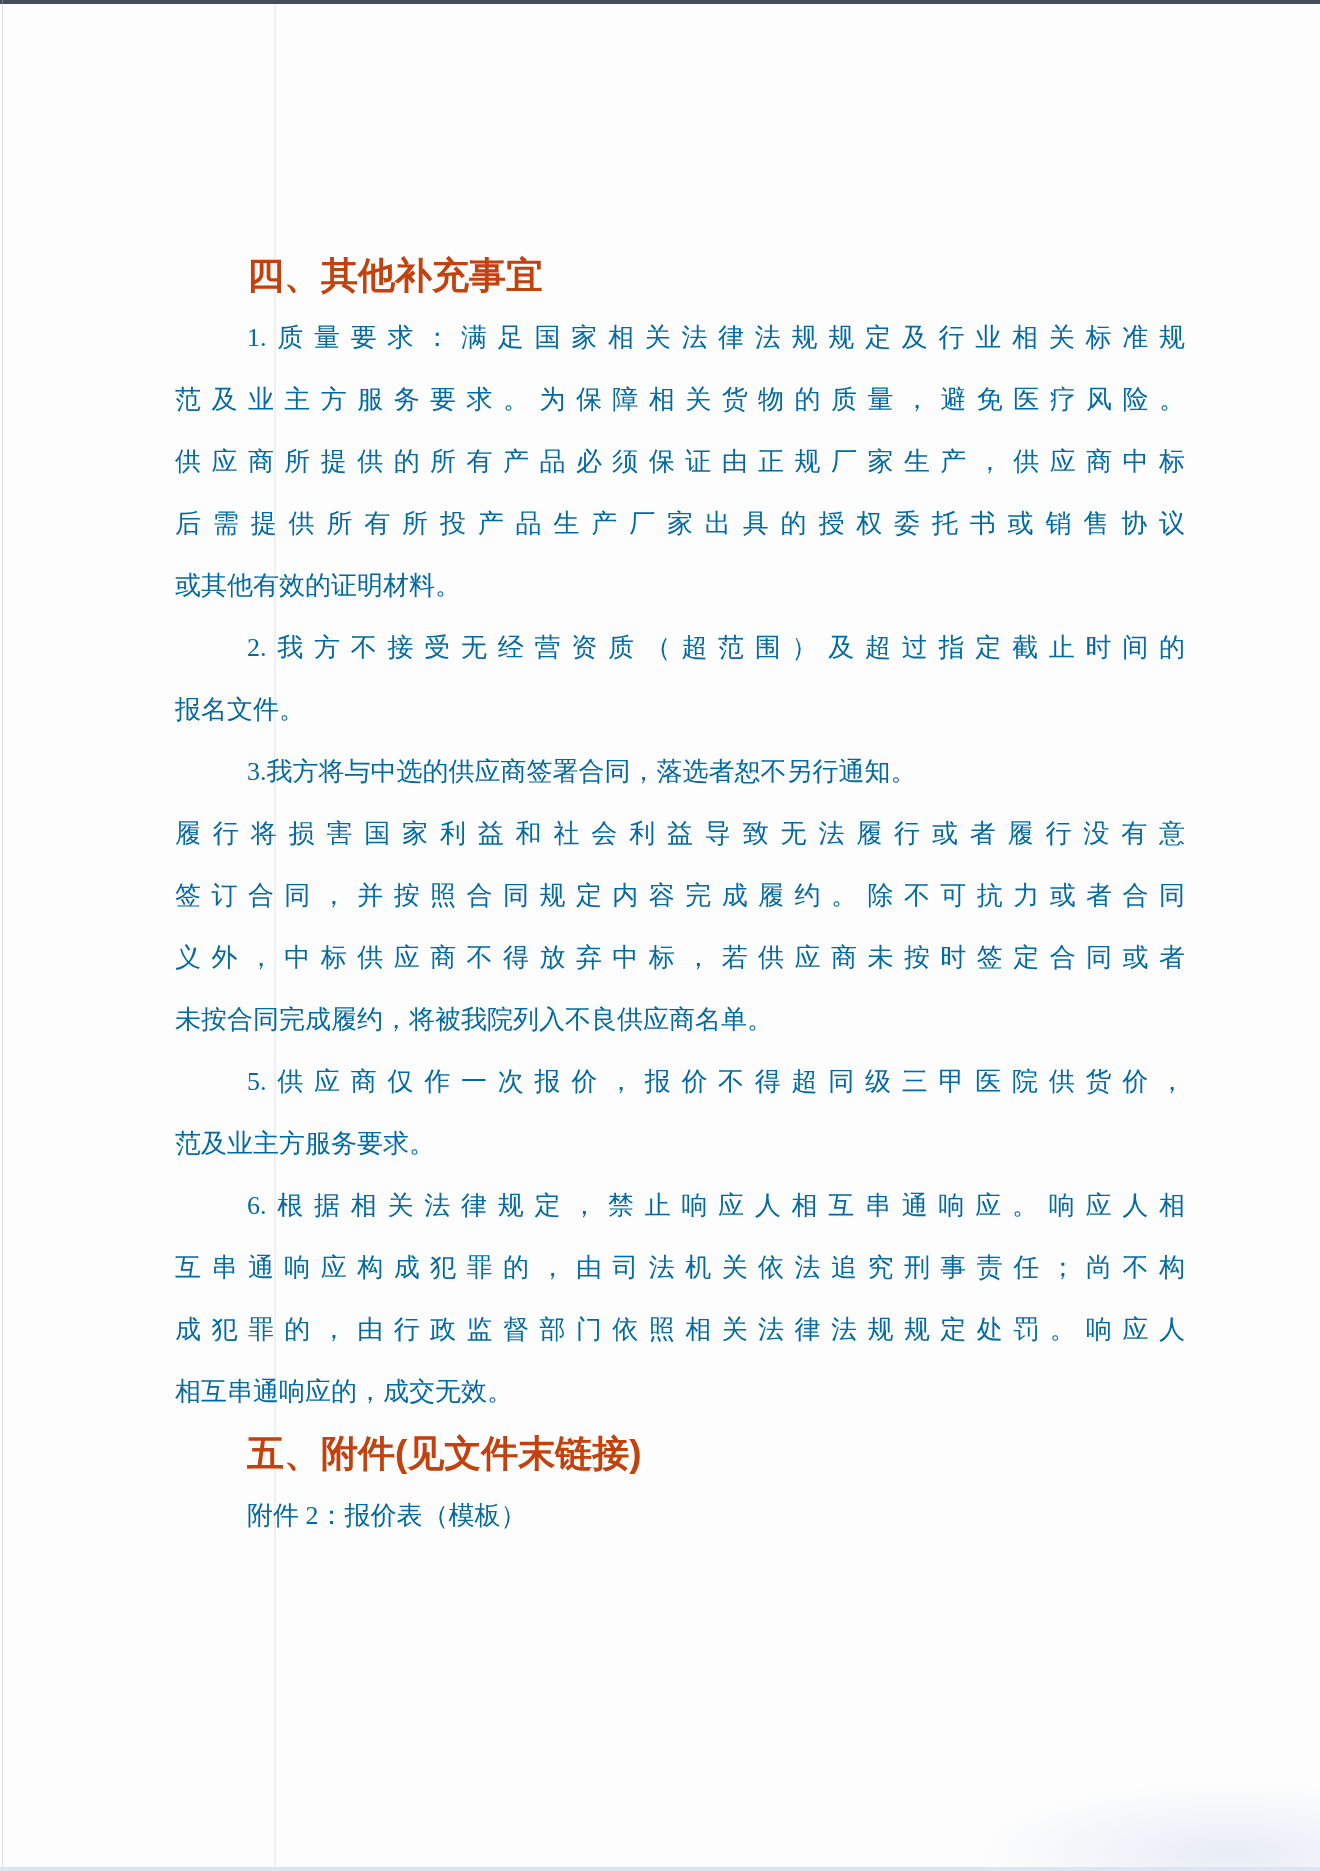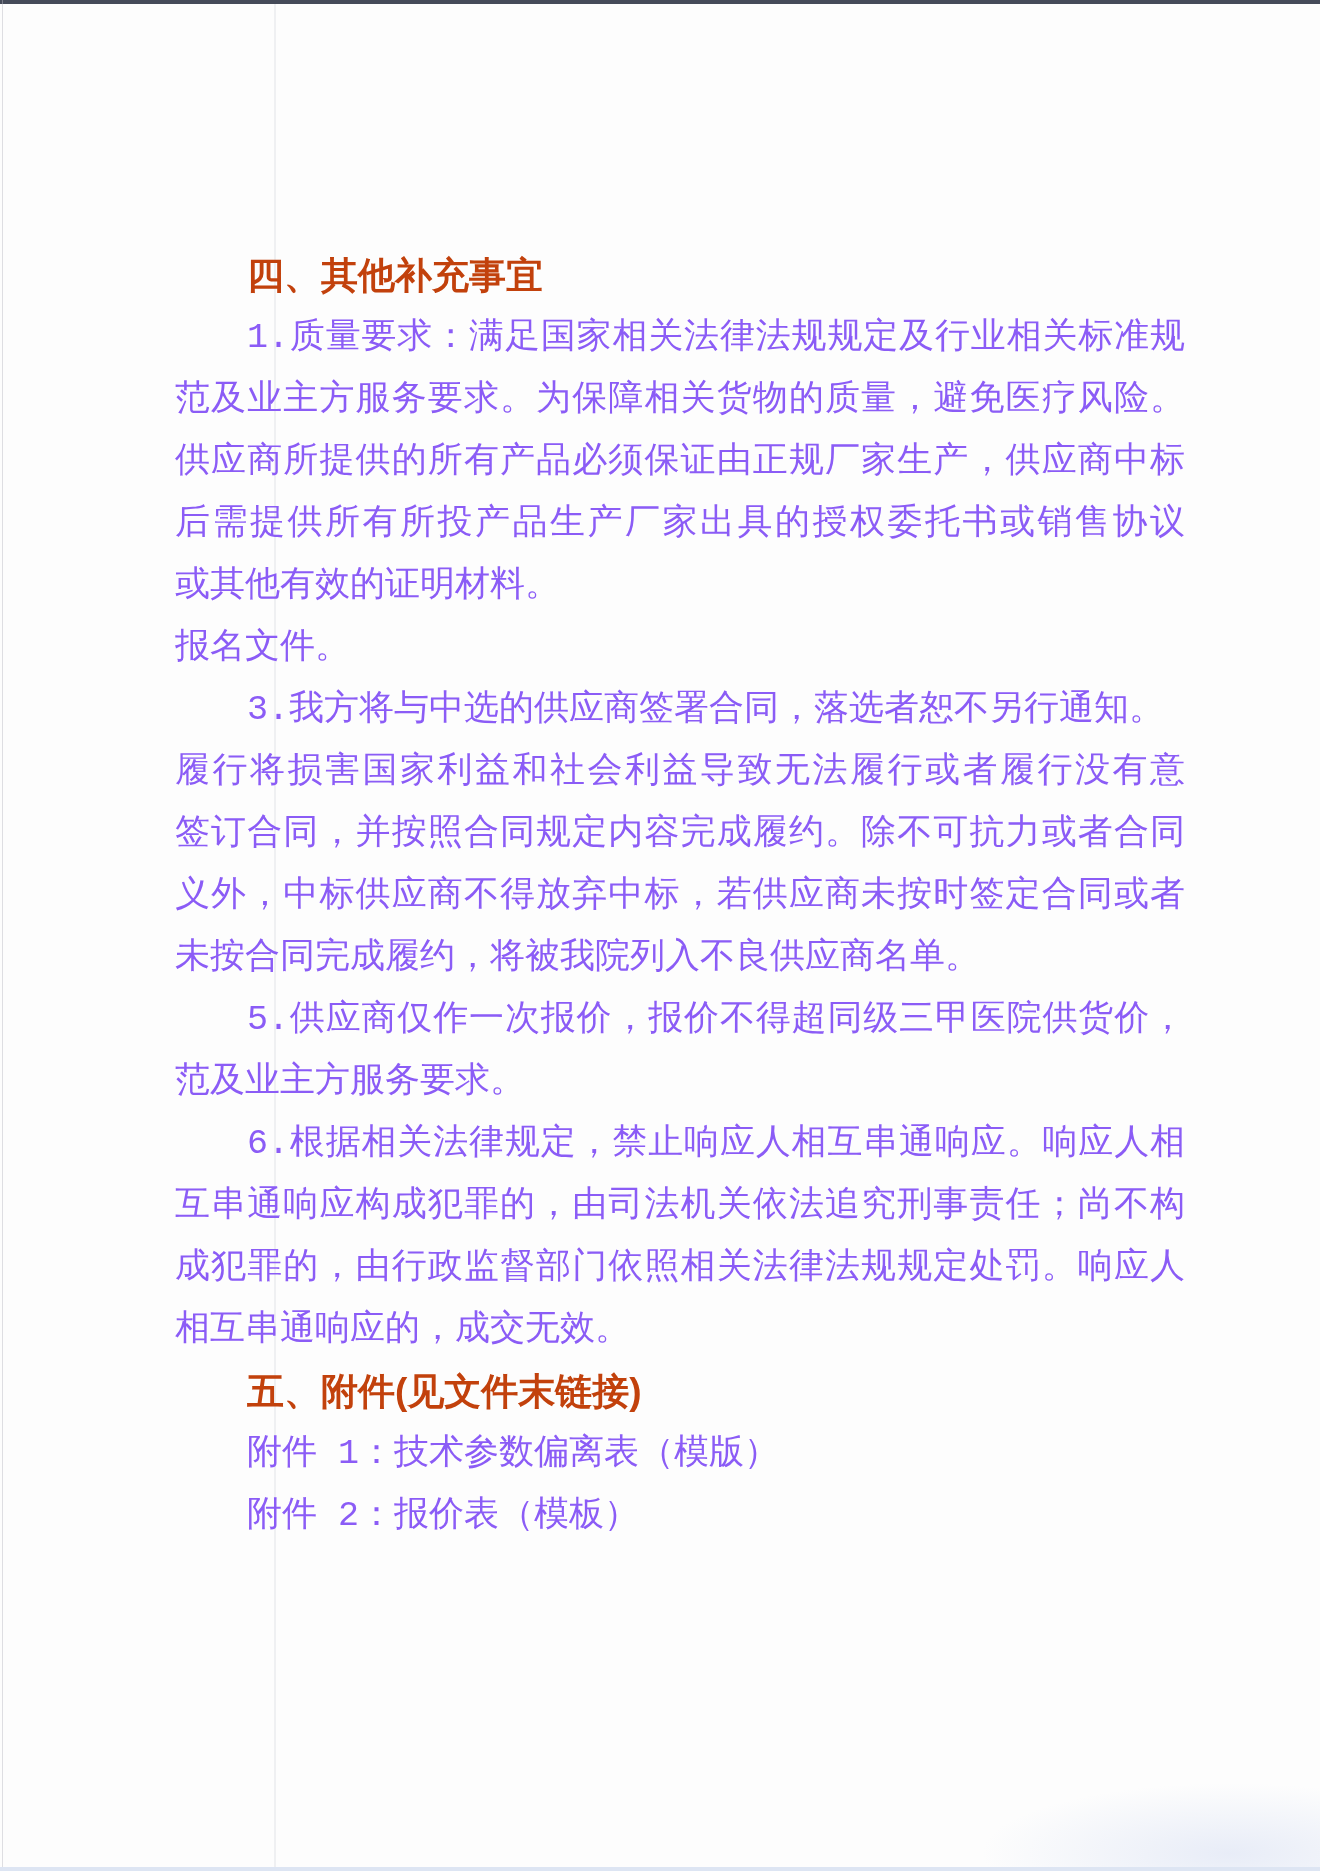--- a/index.html
+++ b/index.html
@@ -48,24 +48,23 @@
   }
   .textblock {
     position: absolute;
     left: 175px;
     top: 245px;
     width: 1010px;
   }
   .line {
     height: 62px;
     line-height: 62px;
-    font-size: 35px;
-    color: #8b5cf6;
+    font-size: 26px;
+    color: #0369a1;
     white-space: nowrap;
-    font-family: Liberation Mono, monospace;
   }
   .line.justify {
     white-space: normal;
     text-align: justify;
     text-align-last: justify;
   }
   .line.indent {
     padding-left: 72px;
   }
   .line.heading {
@@ -84,30 +83,30 @@
   <div class="left-edge-line"></div>
   <div class="crease"></div>
   <div class="corner-smudge"></div>
   <div class="textblock">
       <div class="line heading indent">四、其他补充事宜</div>
       <div class="line indent justify">1.质量要求：满足国家相关法律法规规定及行业相关标准规</div>
       <div class="line justify">范及业主方服务要求。为保障相关货物的质量，避免医疗风险。</div>
       <div class="line justify">供应商所提供的所有产品必须保证由正规厂家生产，供应商中标</div>
       <div class="line justify">后需提供所有所投产品生产厂家出具的授权委托书或销售协议</div>
       <div class="line">或其他有效的证明材料。</div>
+      <div class="line indent justify">2.我方不接受无经营资质（超范围）及超过指定截止时间的</div>
       <div class="line">报名文件。</div>
       <div class="line indent">3.我方将与中选的供应商签署合同，落选者恕不另行通知。</div>
       <div class="line justify">履行将损害国家利益和社会利益导致无法履行或者履行没有意</div>
       <div class="line justify">签订合同，并按照合同规定内容完成履约。除不可抗力或者合同</div>
       <div class="line justify">义外，中标供应商不得放弃中标，若供应商未按时签定合同或者</div>
       <div class="line">未按合同完成履约，将被我院列入不良供应商名单。</div>
       <div class="line indent justify">5.供应商仅作一次报价，报价不得超同级三甲医院供货价，</div>
       <div class="line">范及业主方服务要求。</div>
       <div class="line indent justify">6.根据相关法律规定，禁止响应人相互串通响应。响应人相</div>
       <div class="line justify">互串通响应构成犯罪的，由司法机关依法追究刑事责任；尚不构</div>
       <div class="line justify">成犯罪的，由行政监督部门依照相关法律法规规定处罚。响应人</div>
       <div class="line">相互串通响应的，成交无效。</div>
       <div class="line heading indent">五、附件(见文件末链接)</div>
-      <div class="line indent">附件 1：技术参数偏离表（模版）</div>
       <div class="line indent">附件 2：报价表（模板）</div>
     </div>
   <div class="bottom-strip"></div>
 </div>
 
 </body></html>

